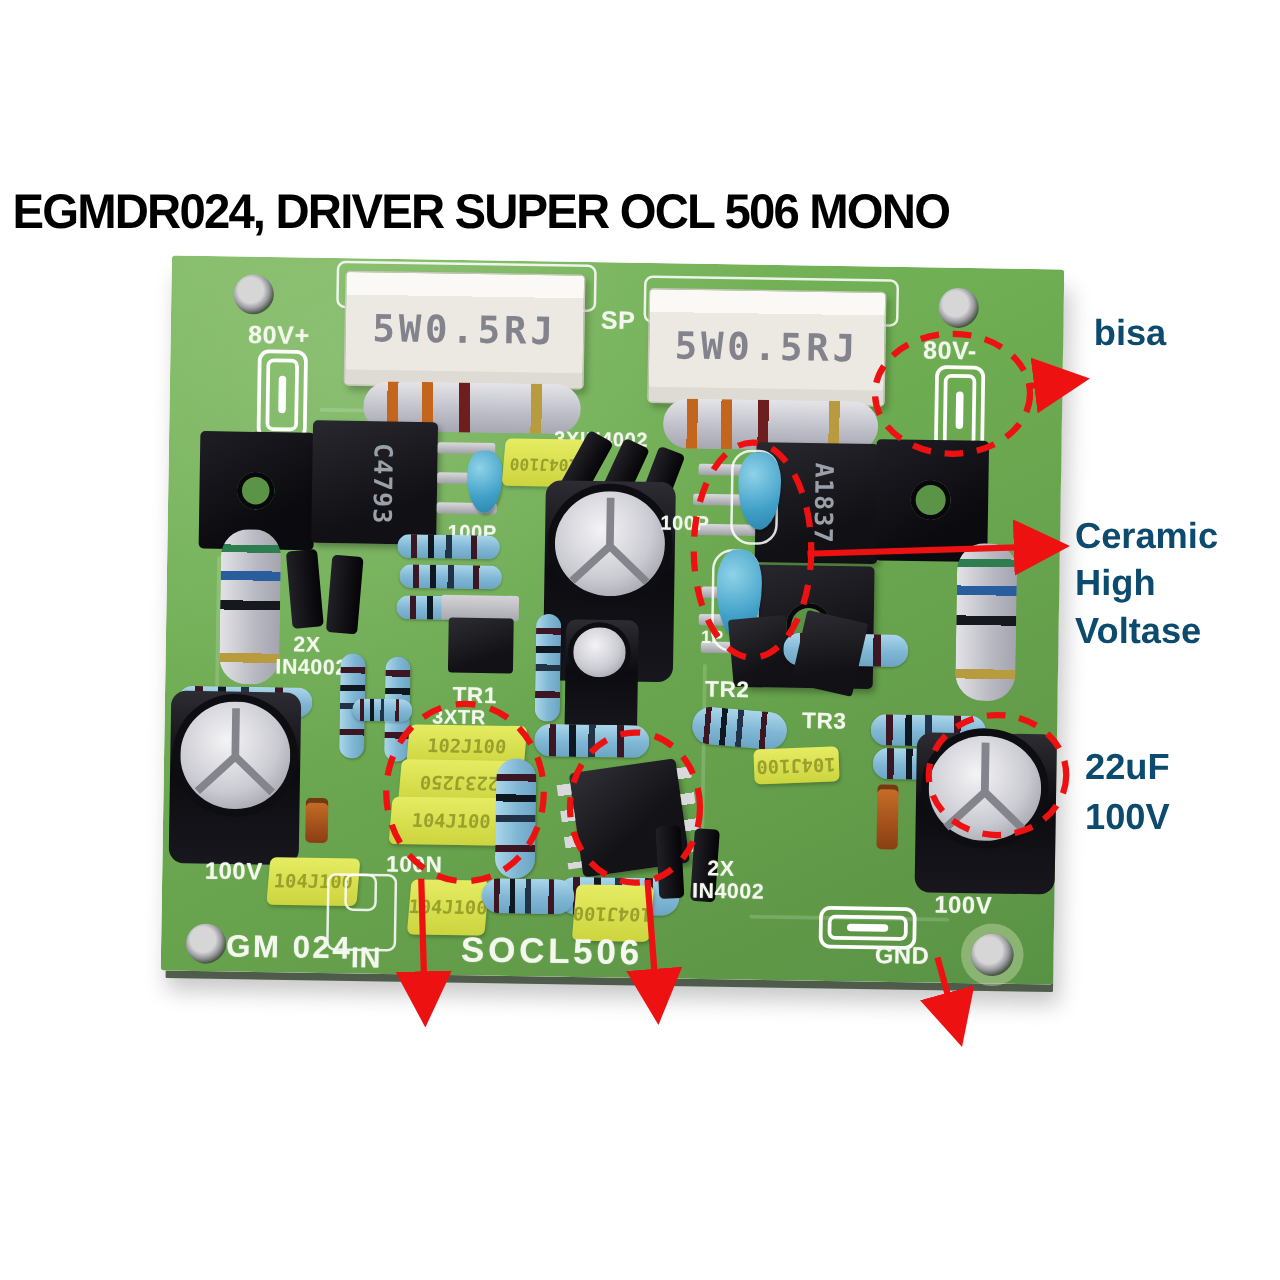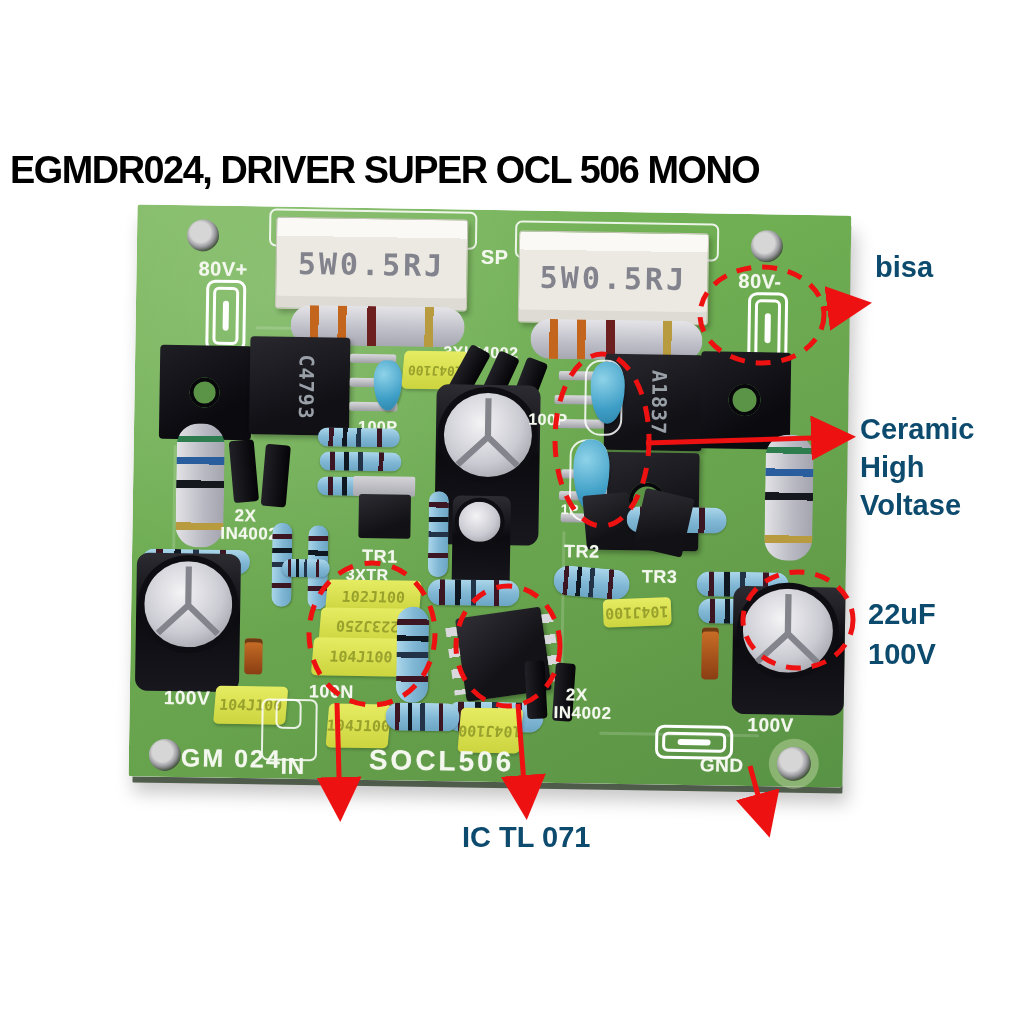--- a/index.html
+++ b/index.html
@@ -327,15 +327,14 @@
     <div>Ceramic</div>
     <div>High</div>
     <div>Voltase</div>
   </div>
 
   <div class="ann" style="left:868px;top:594px;line-height:40px;">
     <div>22uF</div>
     <div>100V</div>
   </div>
 
-  <div class="ann" style="left:462px;top:818px;">IC TL 071</div>
 
 </div>
 
 </body></html>

